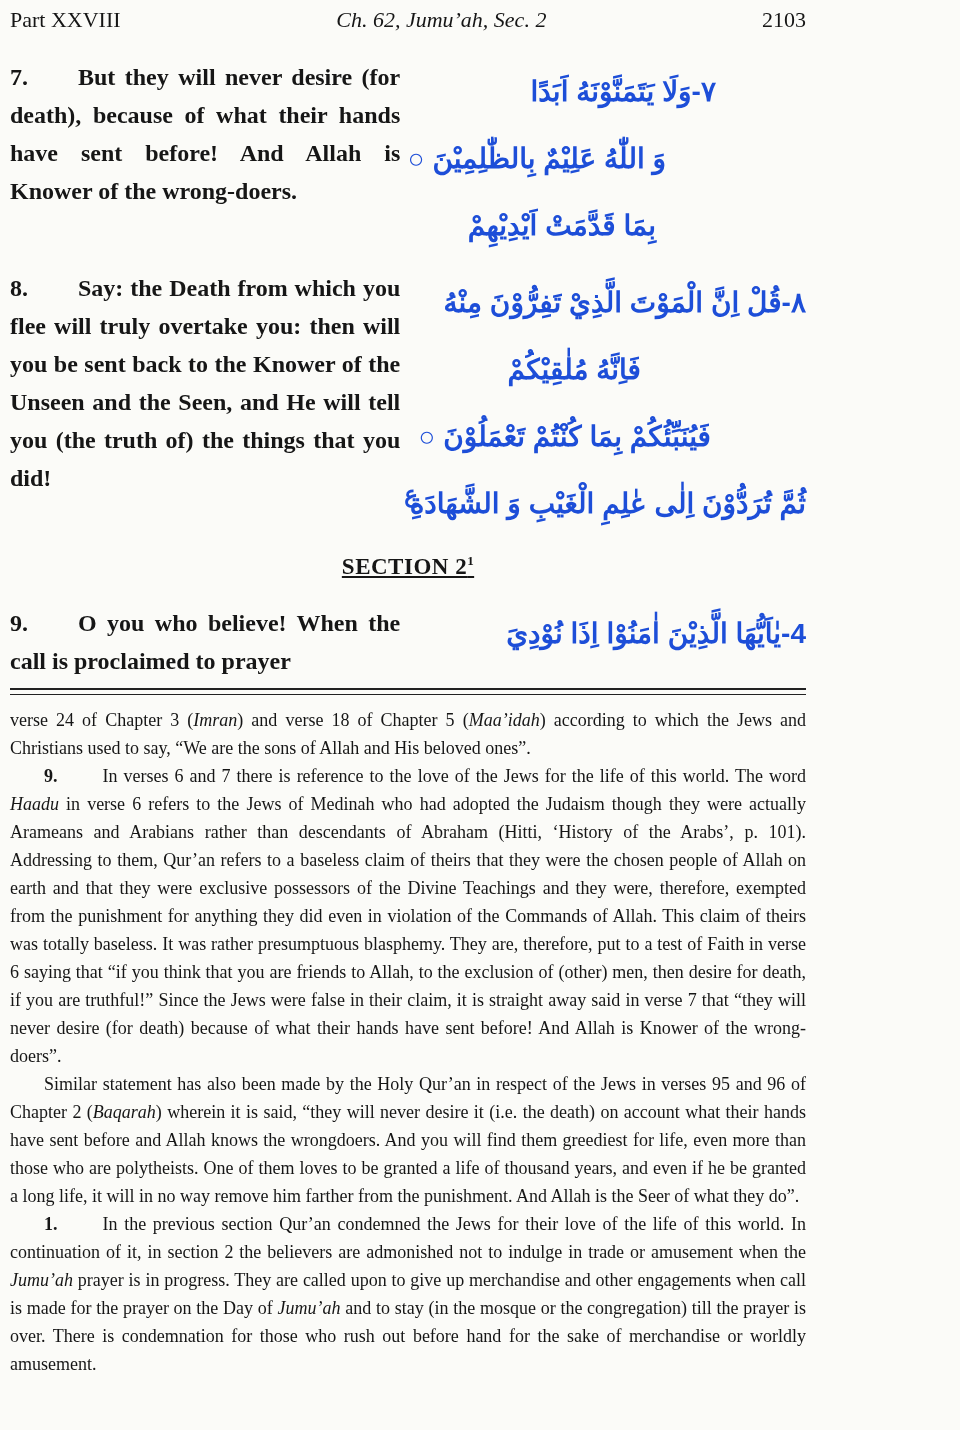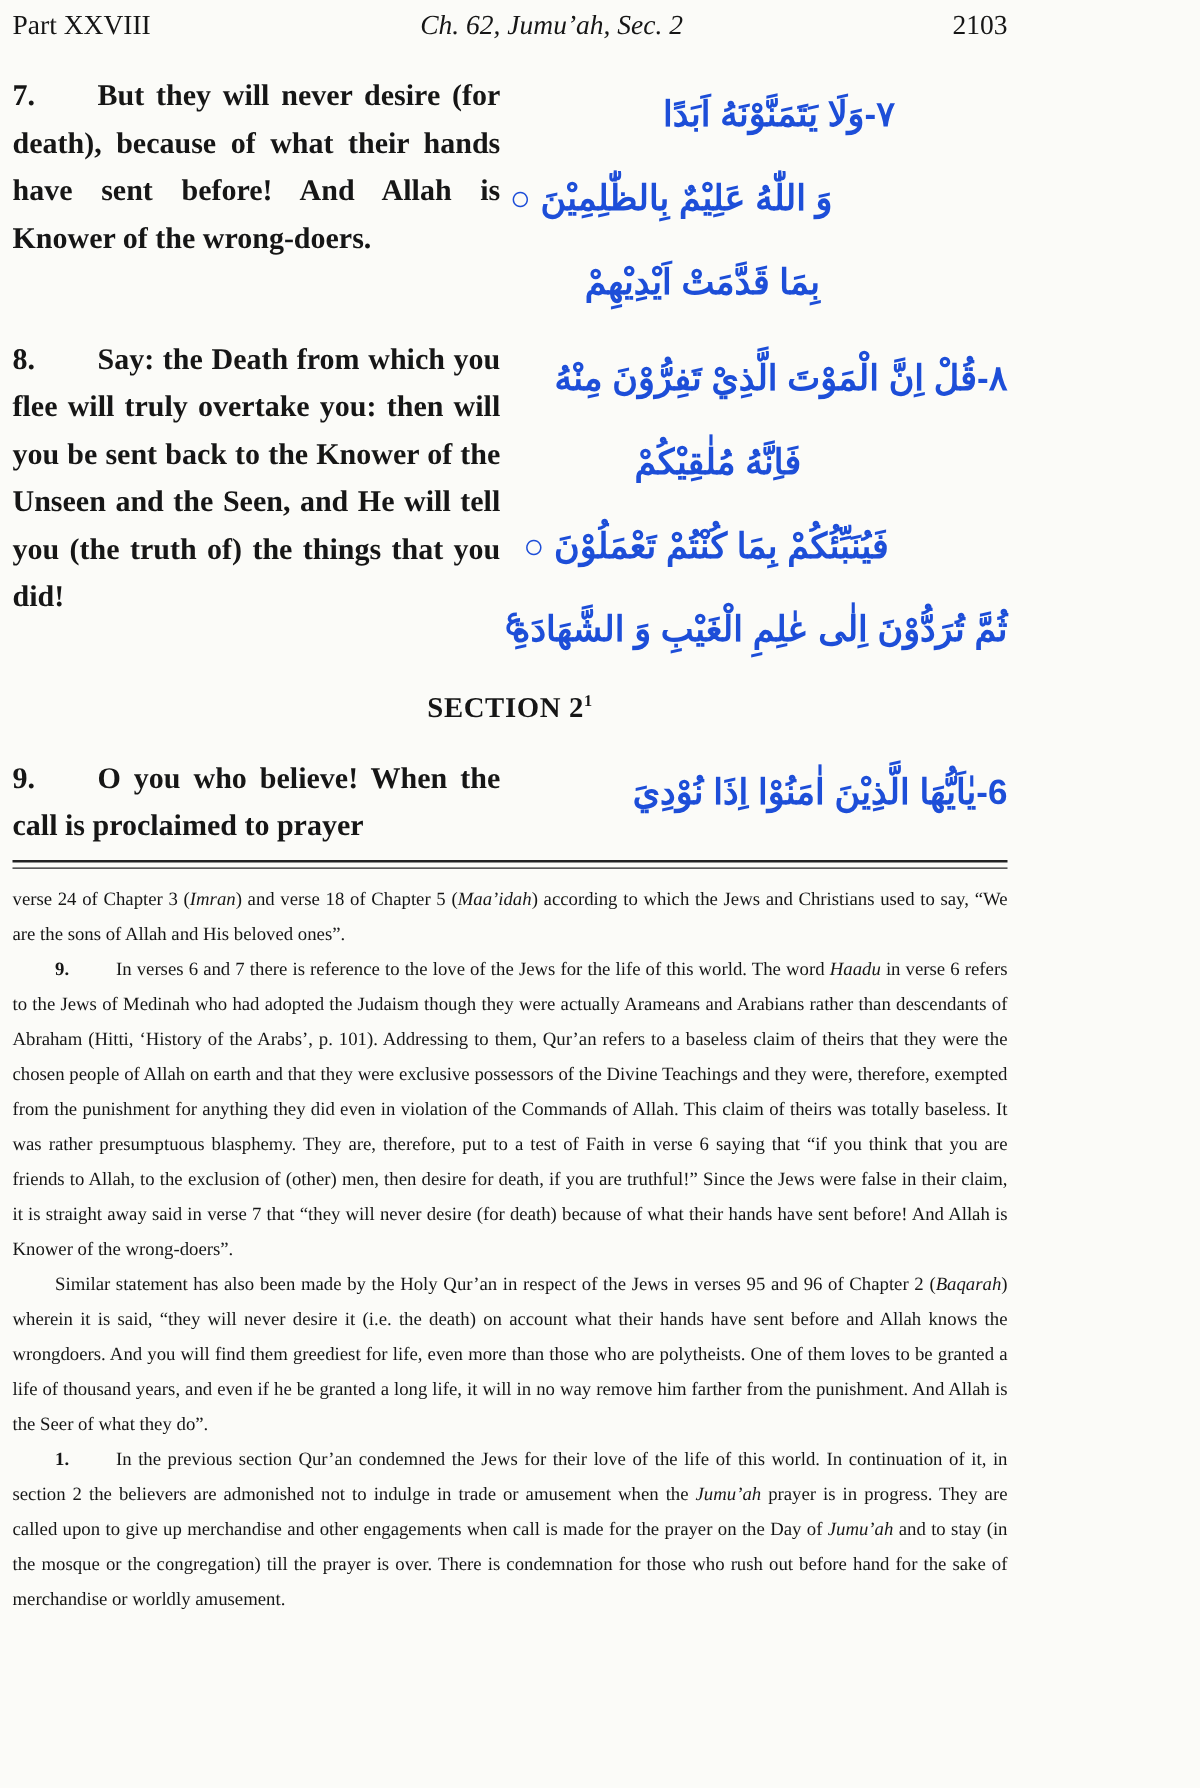--- a/index.html
+++ b/index.html
@@ -52,37 +52,38 @@
   .row8 { margin-top: 10px; }
   .ruku {
     position: absolute; left: 4px; top: 214px;
     font-size: 23px; line-height: 1;
   }
   .section-heading {
     margin: 16px 0 24px 0;
     text-align: center;
     font-size: 23px; font-weight: bold;
     letter-spacing: 0.5px;
+    text-decoration: underline;
   }
   .section-heading sup { font-size: 13px; }
   .row9 { align-items: flex-start; }
   .row9 .ar { line-height: 60px; }
 
   
   .divider {
     margin-top: 8px;
     height: 4px;
     border-top: 2.5px solid #222;
     border-bottom: 1.5px solid #222;
   }
 
   
   .footnotes {
     margin-top: 11px;
-    font-size: 15px; line-height: 28px;
+    font-size: 18px; line-height: 28px;
     text-align: justify;
   }
   .fn-p { margin: 0; }
   .fn-p.indent { text-indent: 34px; }
   .fn-p .it { font-style: italic; }
   .fn-p .bnum { font-weight: bold; }
 </style>
 </head>
 <body>
 
@@ -114,21 +115,21 @@
         <div class="ar-line">ثُمَّ تُرَدُّوْنَ اِلٰى عٰلِمِ الْغَيْبِ وَ الشَّهَادَةِ</div>
         <span class="ruku">ع</span>
       </div>
     </div>
 
     <h2 class="section-heading"><span>SECTION 2</span><sup>1</sup></h2>
 
     <div class="verse-row row9">
       <p class="en"><span>9.</span><span class="num-gap"></span><span>O you who believe! When the call is proclaimed to prayer</span></p>
       <div class="ar" dir="rtl">
-        <div class="ar-line">6-يٰاَيُّهَا الَّذِيْنَ اٰمَنُوْا اِذَا نُوْدِيَ</div>
+        <div class="ar-line">4-يٰاَيُّهَا الَّذِيْنَ اٰمَنُوْا اِذَا نُوْدِيَ</div>
       </div>
     </div>
 
   </main>
 
   <div class="divider"></div>
 
   <section class="footnotes">
       <p class="fn-p"><span>verse 24 of Chapter 3 (</span><span class="it">Imran</span><span>) and verse 18 of Chapter 5 (</span><span class="it">Maa’idah</span><span>) according to which the Jews and Christians used to say, “We are the sons of Allah and His beloved ones”.</span></p>
       <p class="fn-p indent"><span class="bnum">9.</span><span>   In verses 6 and 7 there is reference to the love of the Jews for the life of this world. The word </span><span class="it">Haadu</span><span> in verse 6 refers to the Jews of Medinah who had adopted the Judaism though they were actually Arameans and Arabians rather than descendants of Abraham (Hitti, ‘History of the Arabs’, p. 101). Addressing to them, Qur’an refers to a baseless claim of theirs that they were the chosen people of Allah on earth and that they were exclusive possessors of the Divine Teachings and they were, therefore, exempted from the punishment for anything they did even in violation of the Commands of Allah. This claim of theirs was totally baseless. It was rather presumptuous blasphemy. They are, therefore, put to a test of Faith in verse 6 saying that “if you think that you are friends to Allah, to the exclusion of (other) men, then desire for death, if you are truthful!” Since the Jews were false in their claim, it is straight away said in verse 7 that “they will never desire (for death) because of what their hands have sent before! And Allah is Knower of the wrong-doers”.</span></p>

